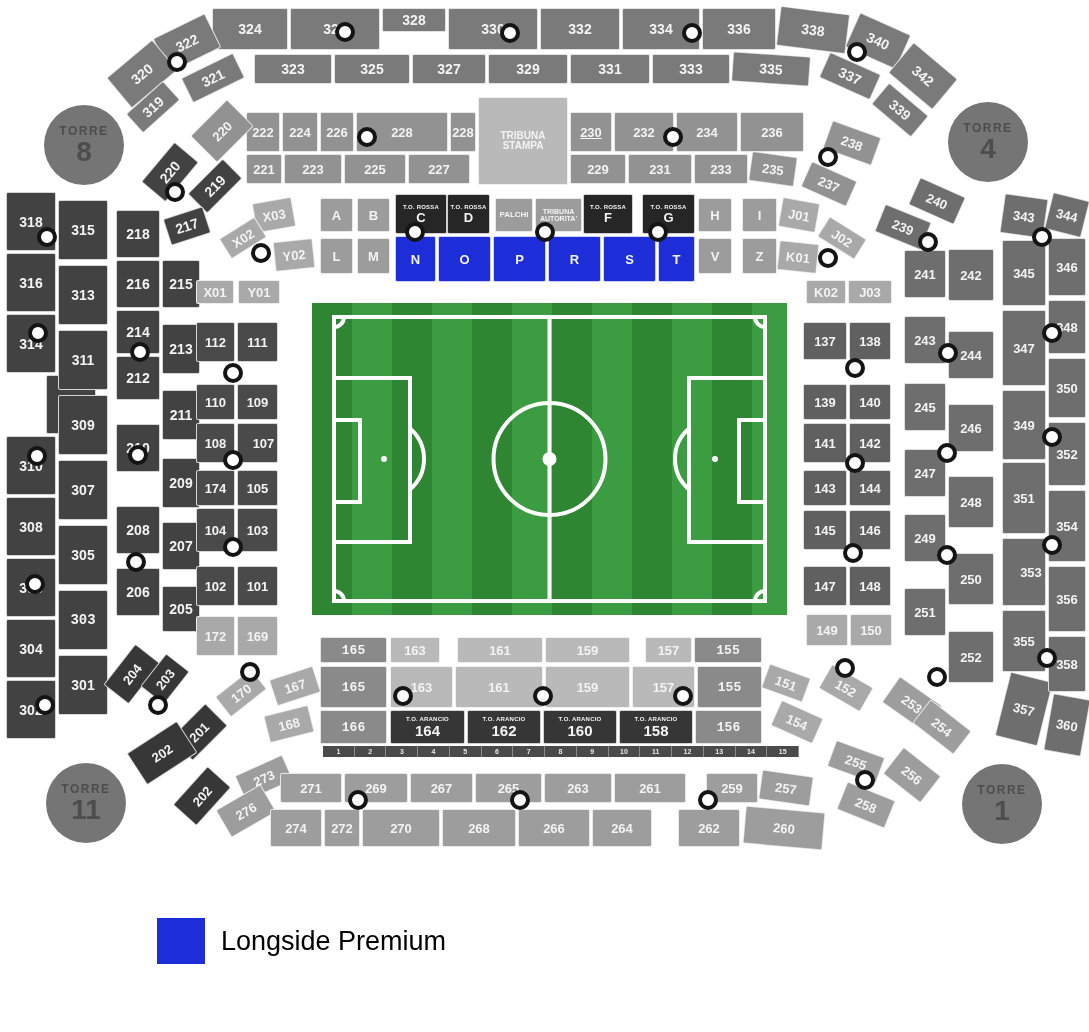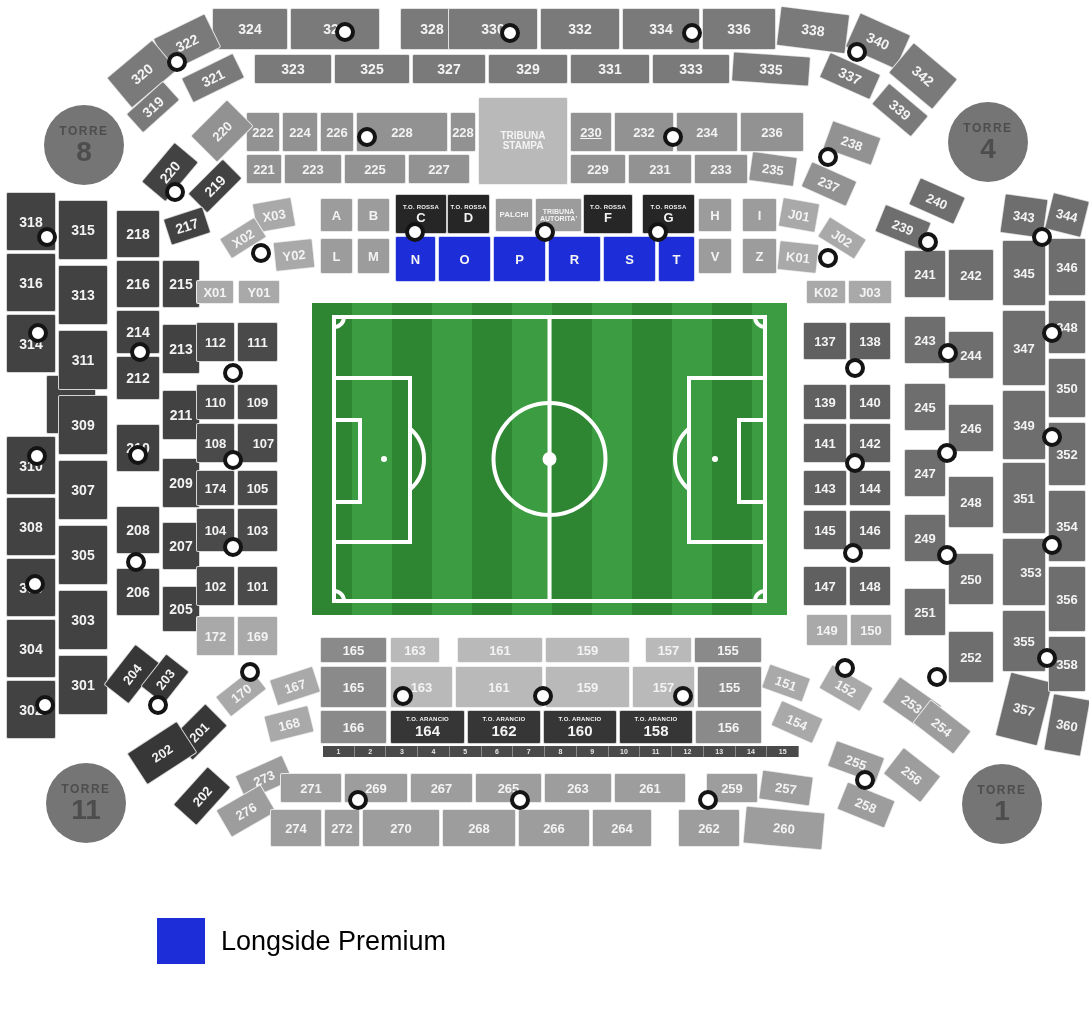--- a/index.html
+++ b/index.html
@@ -13,21 +13,21 @@
   .sec .sub{font-size:6px;font-weight:700;letter-spacing:.2px;white-space:nowrap;}
   .c-o {background:#7a7a7a;font-size:14px;}
   .c-t2{background:#929292;}
   .c-dL{background:#424242;font-size:14px;}
   .c-d2{background:#373737;}
   .c-oR{background:#6e6e6e;}
   .c-bR{background:#9d9d9d;}
   .c-let{background:#9c9c9c;}
   .c-lc{background:#a9a9a9;}
   .c-lt{background:#b9b9b9;}
-  .c-md{background:#8a8a8a;}
+  .c-md{background:#8a8a8a;font-family:Liberation Mono, monospace;}
   .c-iL{background:#4a4a4a;}
   .c-iR{background:#606060;}
   .c-ro{background:#262626;}
   .c-ar{background:#363636;}
   .c-ar .lbl{font-size:15px;}
   .c-bl{background:#1d2ed9;cursor:pointer;}
   .gate{position:absolute;width:12px;height:12px;background:#fff;
         border:4px solid #141414;border-radius:50%;transform:translate(-50%,-50%);}
   .tower{position:absolute;width:80px;height:80px;border-radius:50%;background:#757575;
          display:flex;flex-direction:column;align-items:center;justify-content:center;
@@ -86,21 +86,21 @@
       <span>13</span>
       <span>14</span>
       <span>15</span>
     </div>
 <div class="sec c-o" style="left: 212px; top: 8px; width: 76px; height: 42px;">
       <span class="lbl">324</span>
     </div>
     <div class="sec c-o" style="left: 290px; top: 8px; width: 90px; height: 42px;">
       <span class="lbl">326</span>
     </div>
-    <div class="sec c-o" style="left: 400px; top: 8px; width: 64px; height: 42px;">
+    <div class="sec c-o" style="left: 382px; top: 8px; width: 64px; height: 24px;">
       <span class="lbl">328</span>
     </div>
     <div class="sec c-o" style="left: 448px; top: 8px; width: 90px; height: 42px;">
       <span class="lbl">330</span>
     </div>
     <div class="sec c-o" style="left: 540px; top: 8px; width: 80px; height: 42px;">
       <span class="lbl">332</span>
     </div>
     <div class="sec c-o" style="left: 622px; top: 8px; width: 78px; height: 42px;">
       <span class="lbl">334</span>
@@ -263,21 +263,21 @@
     </div>
     <div class="sec c-dL" style="left: 58px; top: 395px; width: 50px; height: 60px;">
       <span class="lbl">309</span>
     </div>
     <div class="sec c-dL" style="left: 58px; top: 460px; width: 50px; height: 60px;">
       <span class="lbl">307</span>
     </div>
     <div class="sec c-dL" style="left: 58px; top: 525px; width: 50px; height: 60px;">
       <span class="lbl">305</span>
     </div>
-    <div class="sec c-dL" style="left: 58px; top: 590px; width: 50px; height: 60px;">
+    <div class="sec c-dL" style="left: 58px; top: 590px; width: 50px; height: 60px; font-family: Liberation Mono, monospace;">
       <span class="lbl">303</span>
     </div>
     <div class="sec c-dL" style="left: 58px; top: 655px; width: 50px; height: 60px;">
       <span class="lbl">301</span>
     </div>
     <div class="sec c-dL" style="left: 116px; top: 210px; width: 44px; height: 48px;">
       <span class="lbl">218</span>
     </div>
     <div class="sec c-dL" style="left: 116px; top: 260px; width: 44px; height: 48px;">
       <span class="lbl">216</span>

